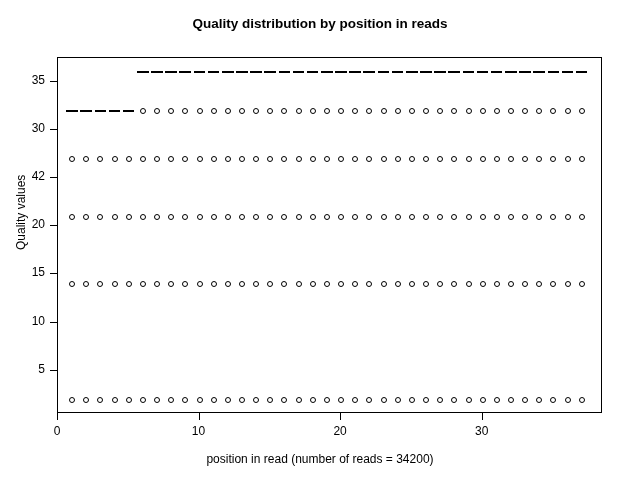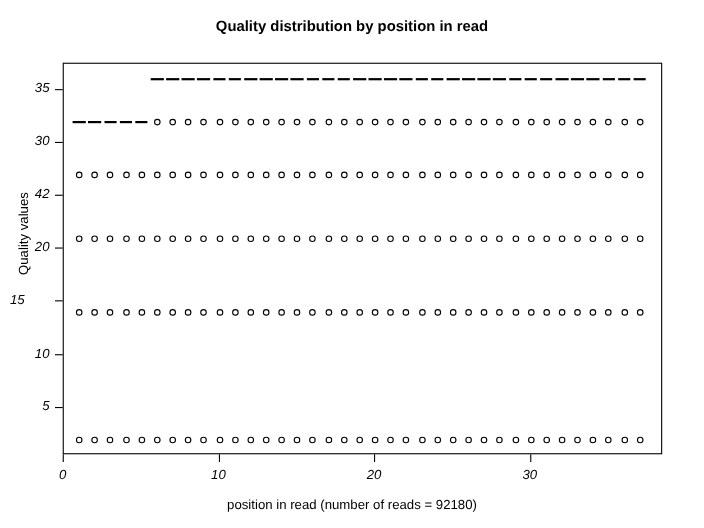--- a/index.html
+++ b/index.html
@@ -61,40 +61,39 @@
   }
   .tick {
     position: absolute;
     background: #000000;
   }
   .tick-label {
     position: absolute;
     font-size: 12px;
     color: #000000;
     white-space: nowrap;
-    font-style: italic;
   }
   .axis-title {
     position: absolute;
     font-size: 12px;
     color: #000000;
     white-space: nowrap;
   }
   #ylab {
     transform: rotate(-90deg);
     transform-origin: 0 0;
   }
 </style>
 </head>
 <body>
 
 <div id="root">
 
   <div class="title-block">
-    <span class="title-line">Quality distribution by position in read</span>
+    <span class="title-line">Quality distribution by position in reads</span>
   </div>
 
   <div id="plot-area">
       <div class="dash" style="left: 78.9896px; top: 14.4324px; width: 11.6078px;"></div>
       <div class="dash" style="left: 93.1455px; top: 14.4324px; width: 11.6078px;"></div>
       <div class="dash" style="left: 107.301px; top: 14.4324px; width: 11.6078px;"></div>
       <div class="dash" style="left: 121.457px; top: 14.4324px; width: 11.6078px;"></div>
       <div class="dash" style="left: 135.613px; top: 14.4324px; width: 11.6078px;"></div>
       <div class="dash" style="left: 149.769px; top: 14.4324px; width: 11.6078px;"></div>
       <div class="dash" style="left: 163.925px; top: 14.4324px; width: 11.6078px;"></div>
@@ -317,28 +316,28 @@
       <div class="tick-label" style="left: 178.558px; top: 424px; width: 40px; text-align: center;">10</div>
       <div class="tick" style="left: 340.117px; top: 413px; width: 1px; height: 7px;"></div>
       <div class="tick-label" style="left: 320.117px; top: 424px; width: 40px; text-align: center;">20</div>
       <div class="tick" style="left: 481.675px; top: 413px; width: 1px; height: 7px;"></div>
       <div class="tick-label" style="left: 461.675px; top: 424px; width: 40px; text-align: center;">30</div>
       <div class="tick" style="left: 50px; top: 369.703px; width: 7px; height: 1px;"></div>
       <div class="tick-label" style="left: 9px; top: 361.703px; width: 36px; text-align: right;">5</div>
       <div class="tick" style="left: 50px; top: 321.595px; width: 7px; height: 1px;"></div>
       <div class="tick-label" style="left: 9px; top: 313.595px; width: 36px; text-align: right;">10</div>
       <div class="tick" style="left: 50px; top: 273.486px; width: 7px; height: 1px;"></div>
-      <div class="tick-label" style="left: 9px; top: 265.486px; width: 36px; text-align: left;">15</div>
+      <div class="tick-label" style="left: 9px; top: 265.486px; width: 36px; text-align: right;">15</div>
       <div class="tick" style="left: 50px; top: 225.378px; width: 7px; height: 1px;"></div>
       <div class="tick-label" style="left: 9px; top: 217.378px; width: 36px; text-align: right;">20</div>
       <div class="tick" style="left: 50px; top: 177.27px; width: 7px; height: 1px;"></div>
       <div class="tick-label" style="left: 9px; top: 169.27px; width: 36px; text-align: right;">42</div>
       <div class="tick" style="left: 50px; top: 129.162px; width: 7px; height: 1px;"></div>
       <div class="tick-label" style="left: 9px; top: 121.162px; width: 36px; text-align: right;">30</div>
       <div class="tick" style="left: 50px; top: 81.0541px; width: 7px; height: 1px;"></div>
       <div class="tick-label" style="left: 9px; top: 73.0541px; width: 36px; text-align: right;">35</div>
     </div>
 
-  <div class="axis-title" id="xlab" style="left:0; top:452px; width:640px; text-align:center;">position in read (number of reads = 92180)</div>
+  <div class="axis-title" id="xlab" style="left:0; top:452px; width:640px; text-align:center;">position in read (number of reads = 34200)</div>
 
   <div class="axis-title" id="ylab" style="left:14px; top:250px;">Quality values</div>
 
 </div>
 
 </body></html>

